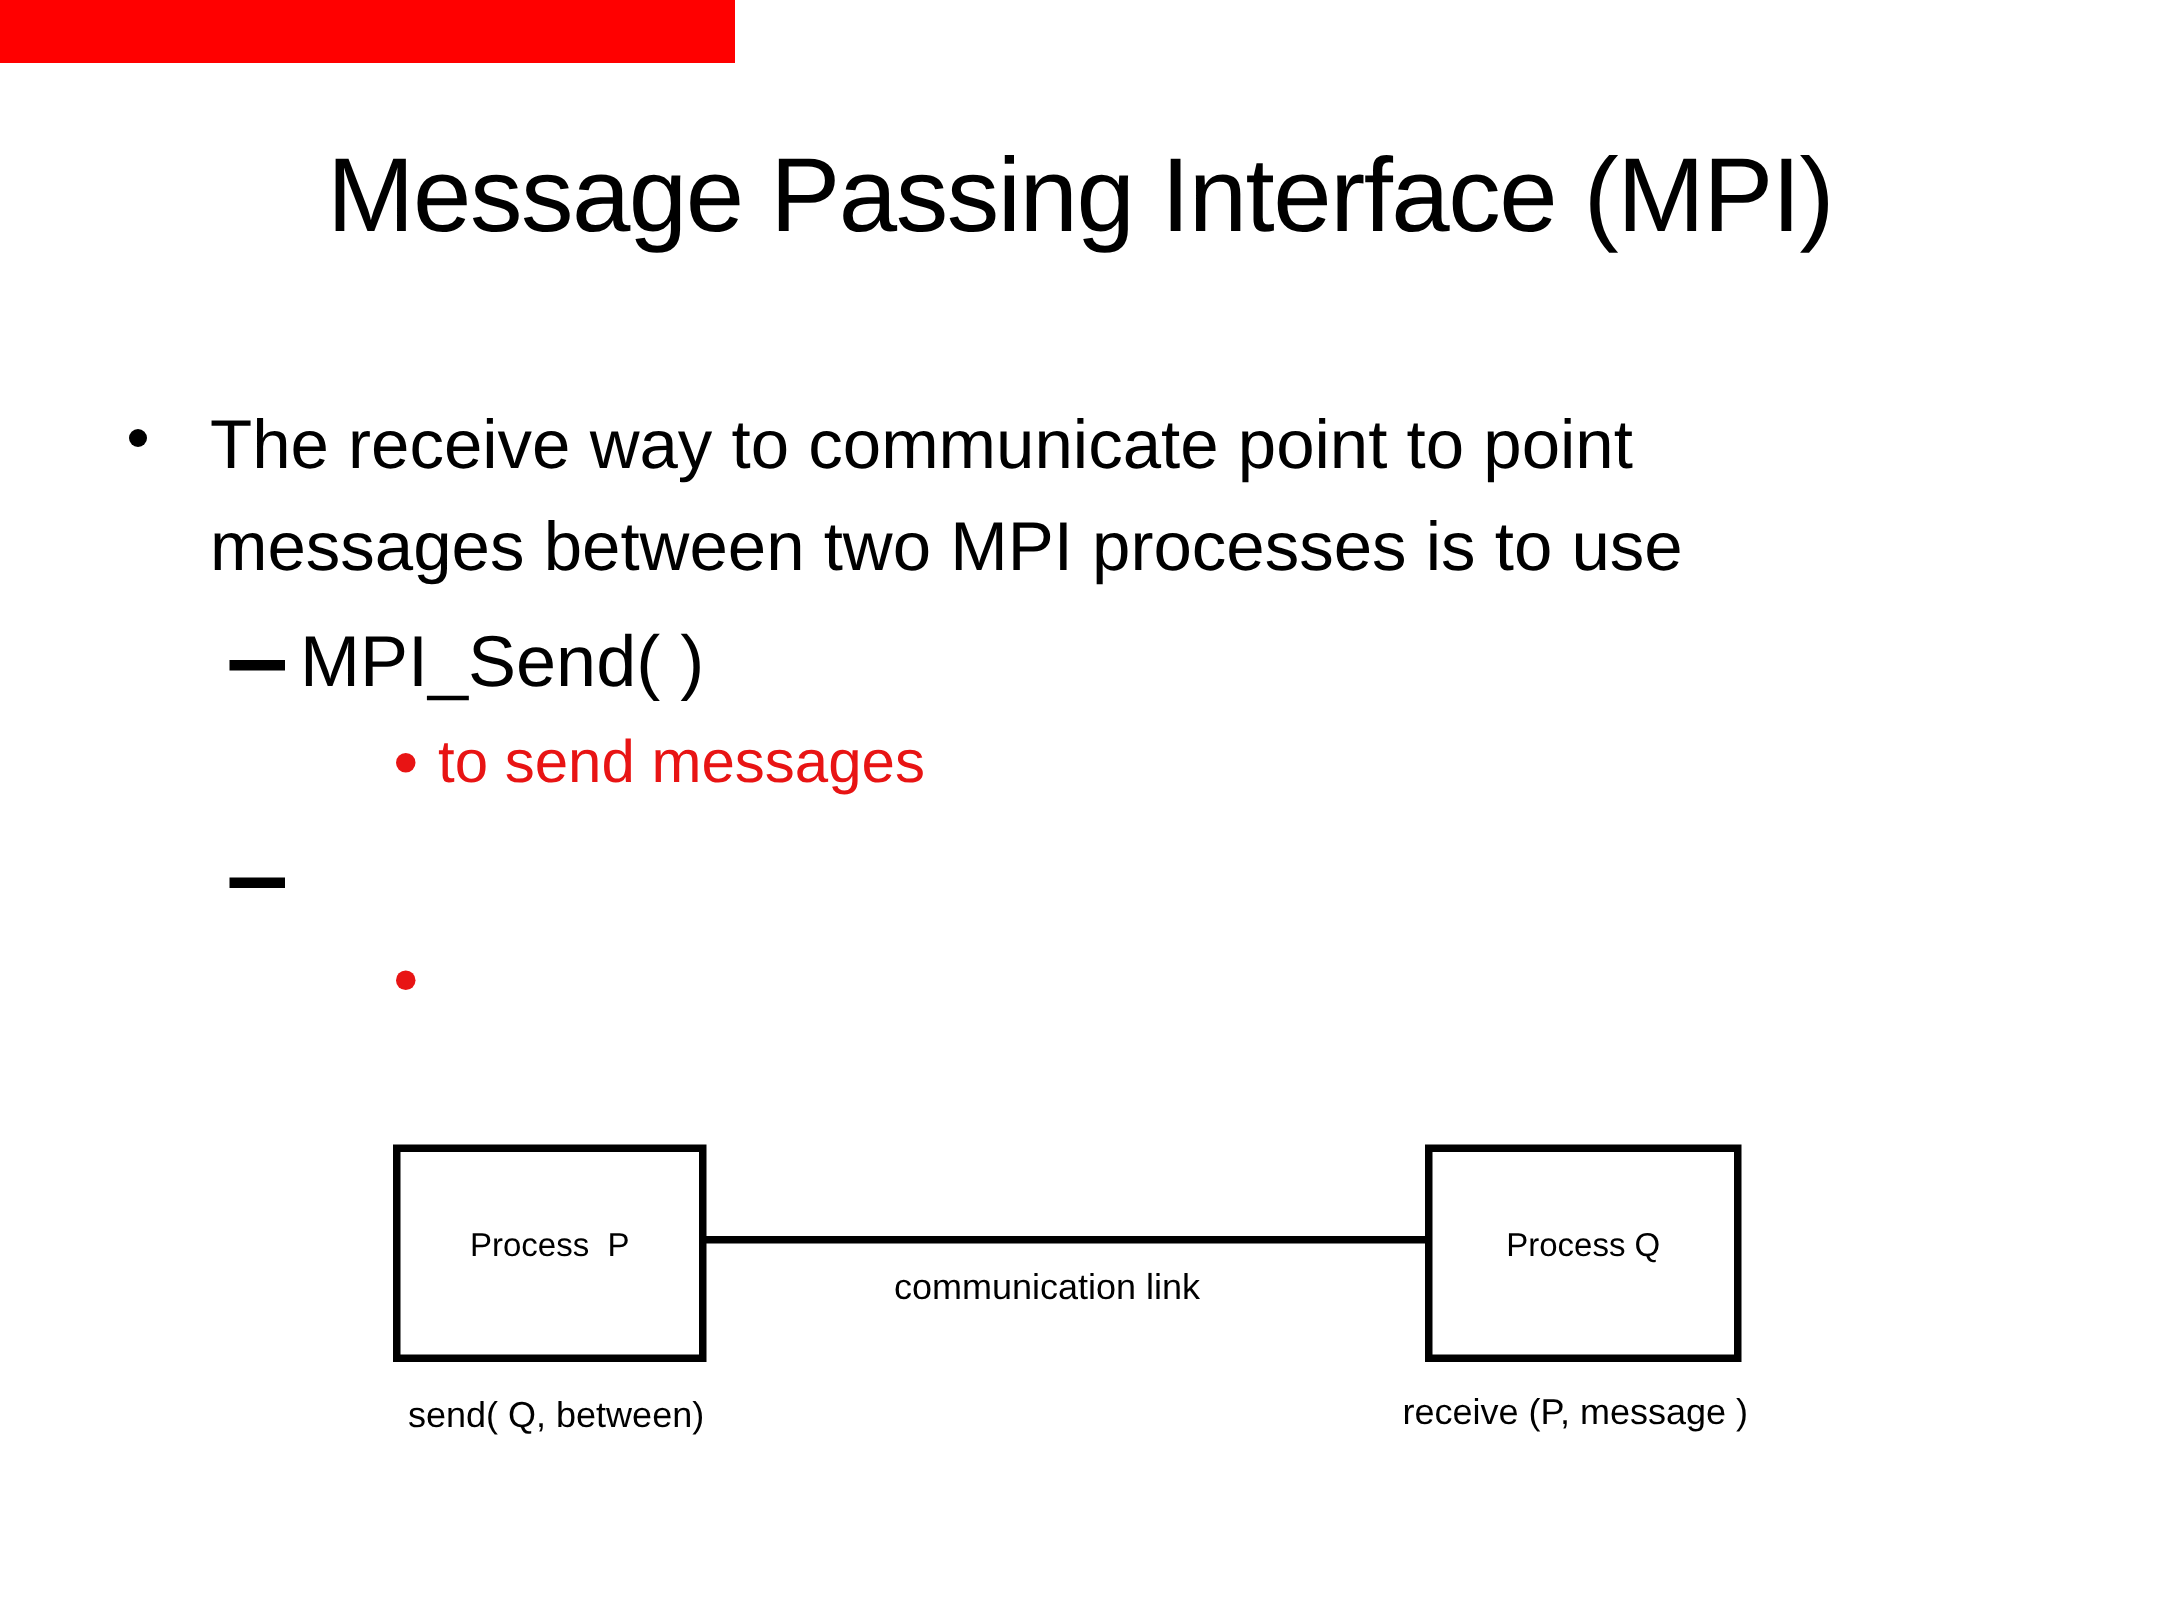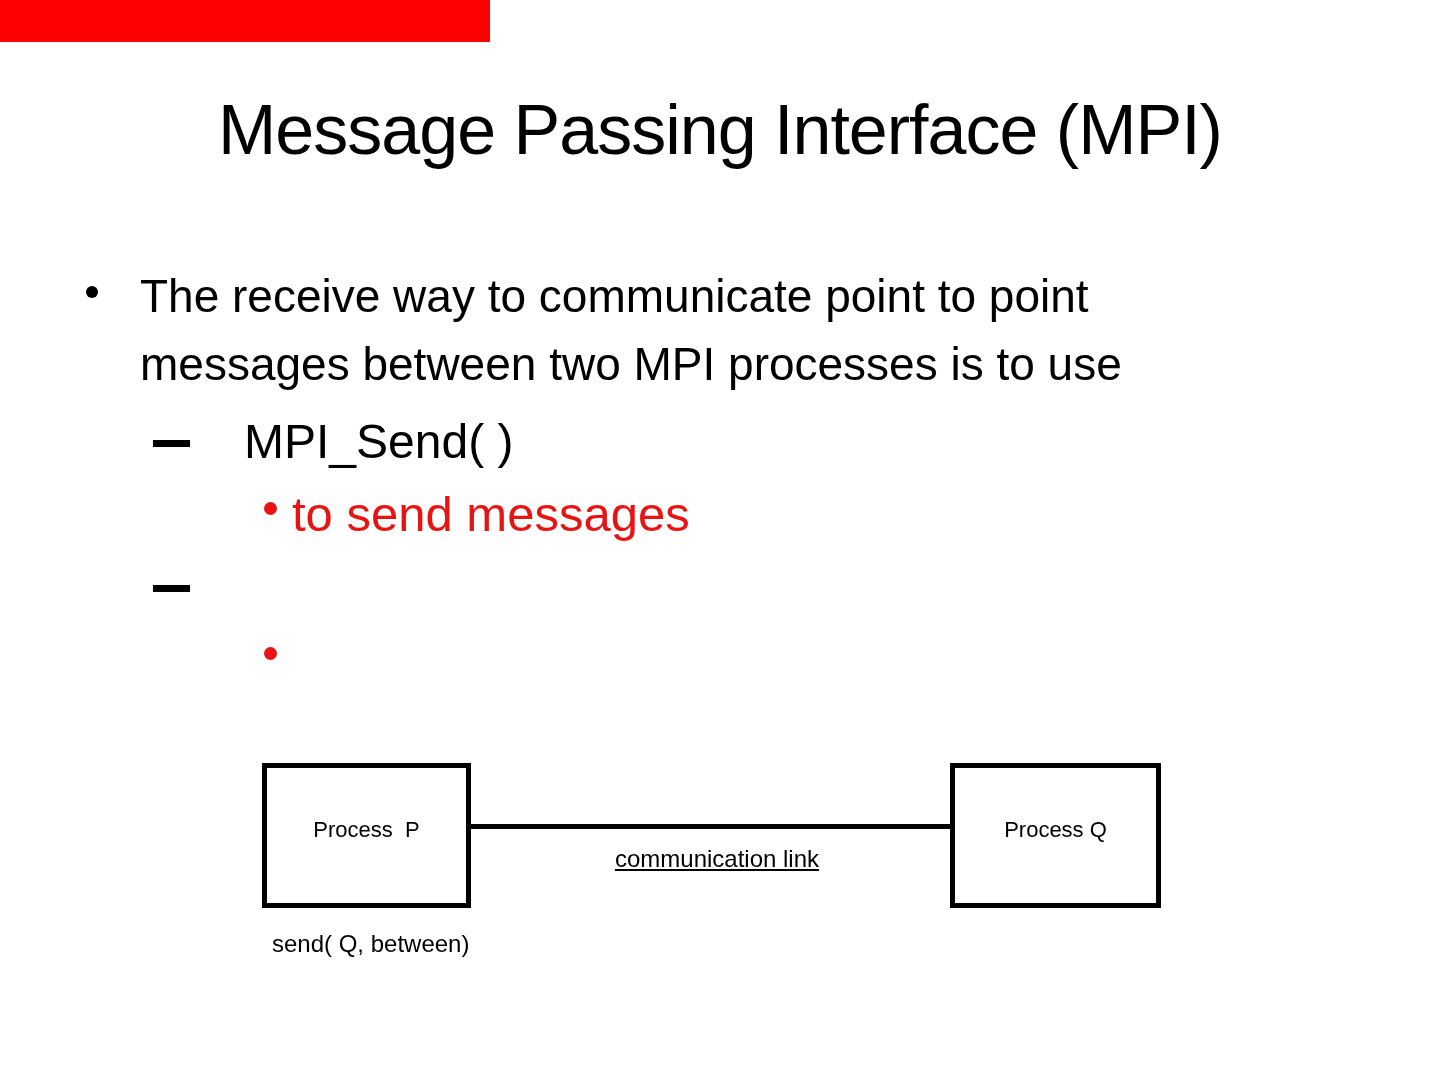--- a/index.html
+++ b/index.html
@@ -34,27 +34,27 @@
   .dot.l1{left:86px;top:286px;width:12px;height:12px;background:#000;}
   .dot.red1{left:264px;top:502px;width:13px;height:13px;background:#e81414;}
   .dot.red2{left:264px;top:647px;width:13px;height:13px;background:#e81414;}
   .dash{
     position:absolute;width:37px;height:7px;background:#000;
   }
   .dash.d1{left:153px;top:440px;}
   .dash.d2{left:153px;top:585px;}
   .fn{
     position:absolute;left:200px;
-    font-size:48px;color:#000;white-space:nowrap;margin-left:44px;
+    font-size:48px;color:#000;white-space:nowrap;
   }
   .fn.send{top:414px;}
   .fn.recv{top:559px;}
   .red-item{
     position:absolute;left:292px;
-    font-size:49px;color:#e81414;white-space:nowrap;
+    font-size:40px;color:#e81414;white-space:nowrap;
   }
   .red-item.send{top:486px;}
   .red-item.recv{top:631px;}
 
   
   .proc-box{
     position:absolute;
     border:5px solid #000;
     box-sizing:border-box;
     background:#fff;
@@ -63,22 +63,22 @@
   .proc-box.left{left:262px;top:763px;width:209px;height:145px;}
   .proc-box.right{left:950px;top:763px;width:211px;height:145px;}
   .proc-label{
     font-size:22px;color:#000;white-space:pre;
     position:relative;top:-6px;
   }
   .link-line{
     position:absolute;left:469px;top:824px;width:483px;height:5px;background:#000;
   }
   .link-label{
-    position:absolute;left:587px;top:845px;width:260px;
-    text-align:center;font-size:24px;color:#000;white-space:nowrap;text-decoration:underline;
+    position:absolute;left:568px;top:845px;width:260px;
+    text-align:center;font-size:24px;color:#000;white-space:nowrap;
   }
   .caption{
     position:absolute;font-size:24px;color:#000;white-space:nowrap;
   }
   .caption.send{left:272px;top:930px;}
   .caption.recv{left:935px;top:928px;}
 </style>
 </head>
 <body>
 
@@ -106,14 +106,15 @@
   </div>
 
   <div class="link-line"></div>
   <div class="link-label">communication link</div>
 
   <div class="proc-box right">
     <span class="proc-label">Process Q</span>
   </div>
 
   <div class="caption send">send( Q, between)</div>
+  <div class="caption recv">receive (P, message )</div>
 
 </div>
 
 </body></html>

